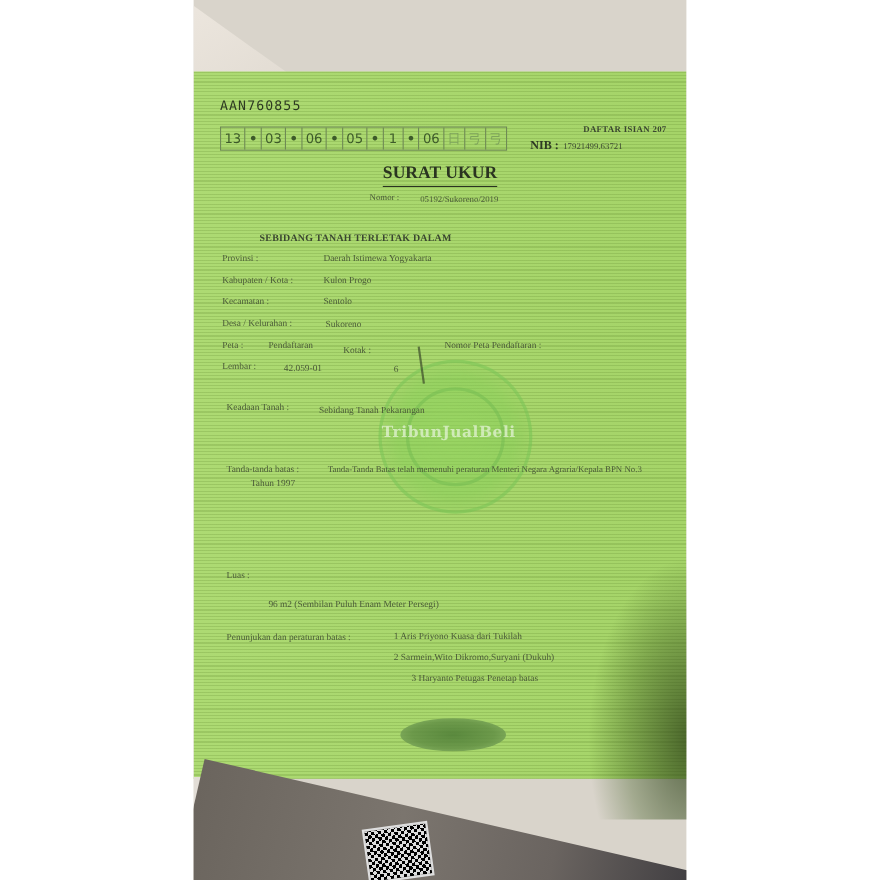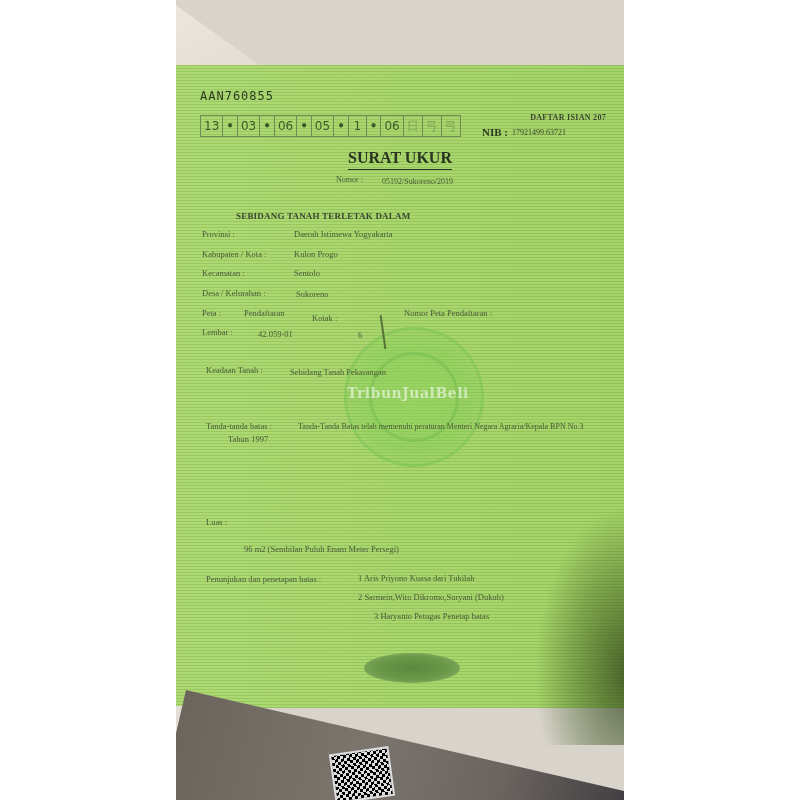--- a/index.html
+++ b/index.html
@@ -168,21 +168,21 @@
     <div class="fl" style="left:30px; top:300px;">Keadaan Tanah :</div>
     <div class="fl" style="left:114px; top:302px;">Sebidang Tanah Pekarangan</div>
 
     <div class="fl" style="left:30px; top:356px;">Tanda-tanda batas :</div>
     <div class="fl" style="left:122px; top:357px; font-size:8px;">Tanda-Tanda Batas telah memenuhi peraturan Menteri Negara Agraria/Kepala BPN No.3</div>
     <div class="fl" style="left:52px; top:369px;">Tahun 1997</div>
 
     <div class="fl" style="left:30px; top:452px;">Luas :</div>
     <div class="fl" style="left:68px; top:452px;margin-top:27px;">96 m2 (Sembilan Puluh Enam  Meter Persegi)</div>
 
-    <div class="fl" style="left:30px; top:509px;">Penunjukan dan penetapan batas :</div>
+    <div class="fl" style="left:30px; top:509px;">Penunjukan dan peraturan batas :</div>
     <div class="fl" style="left:182px; top:508px;">1 Aris Priyono Kuasa dari Tukilah</div>
     <div class="fl" style="left:182px; top:527px;">2 Sarmein,Wito Dikromo,Suryani (Dukuh)</div>
     <div class="fl" style="left:182px; top:546px;margin-left:16px;">3 Haryanto Petugas Penetap batas</div>
 
     <div class="rosette"></div>
   </div>
 
   <div class="card-corner"></div>
   <div class="card"></div>
   <div class="qr"></div>

